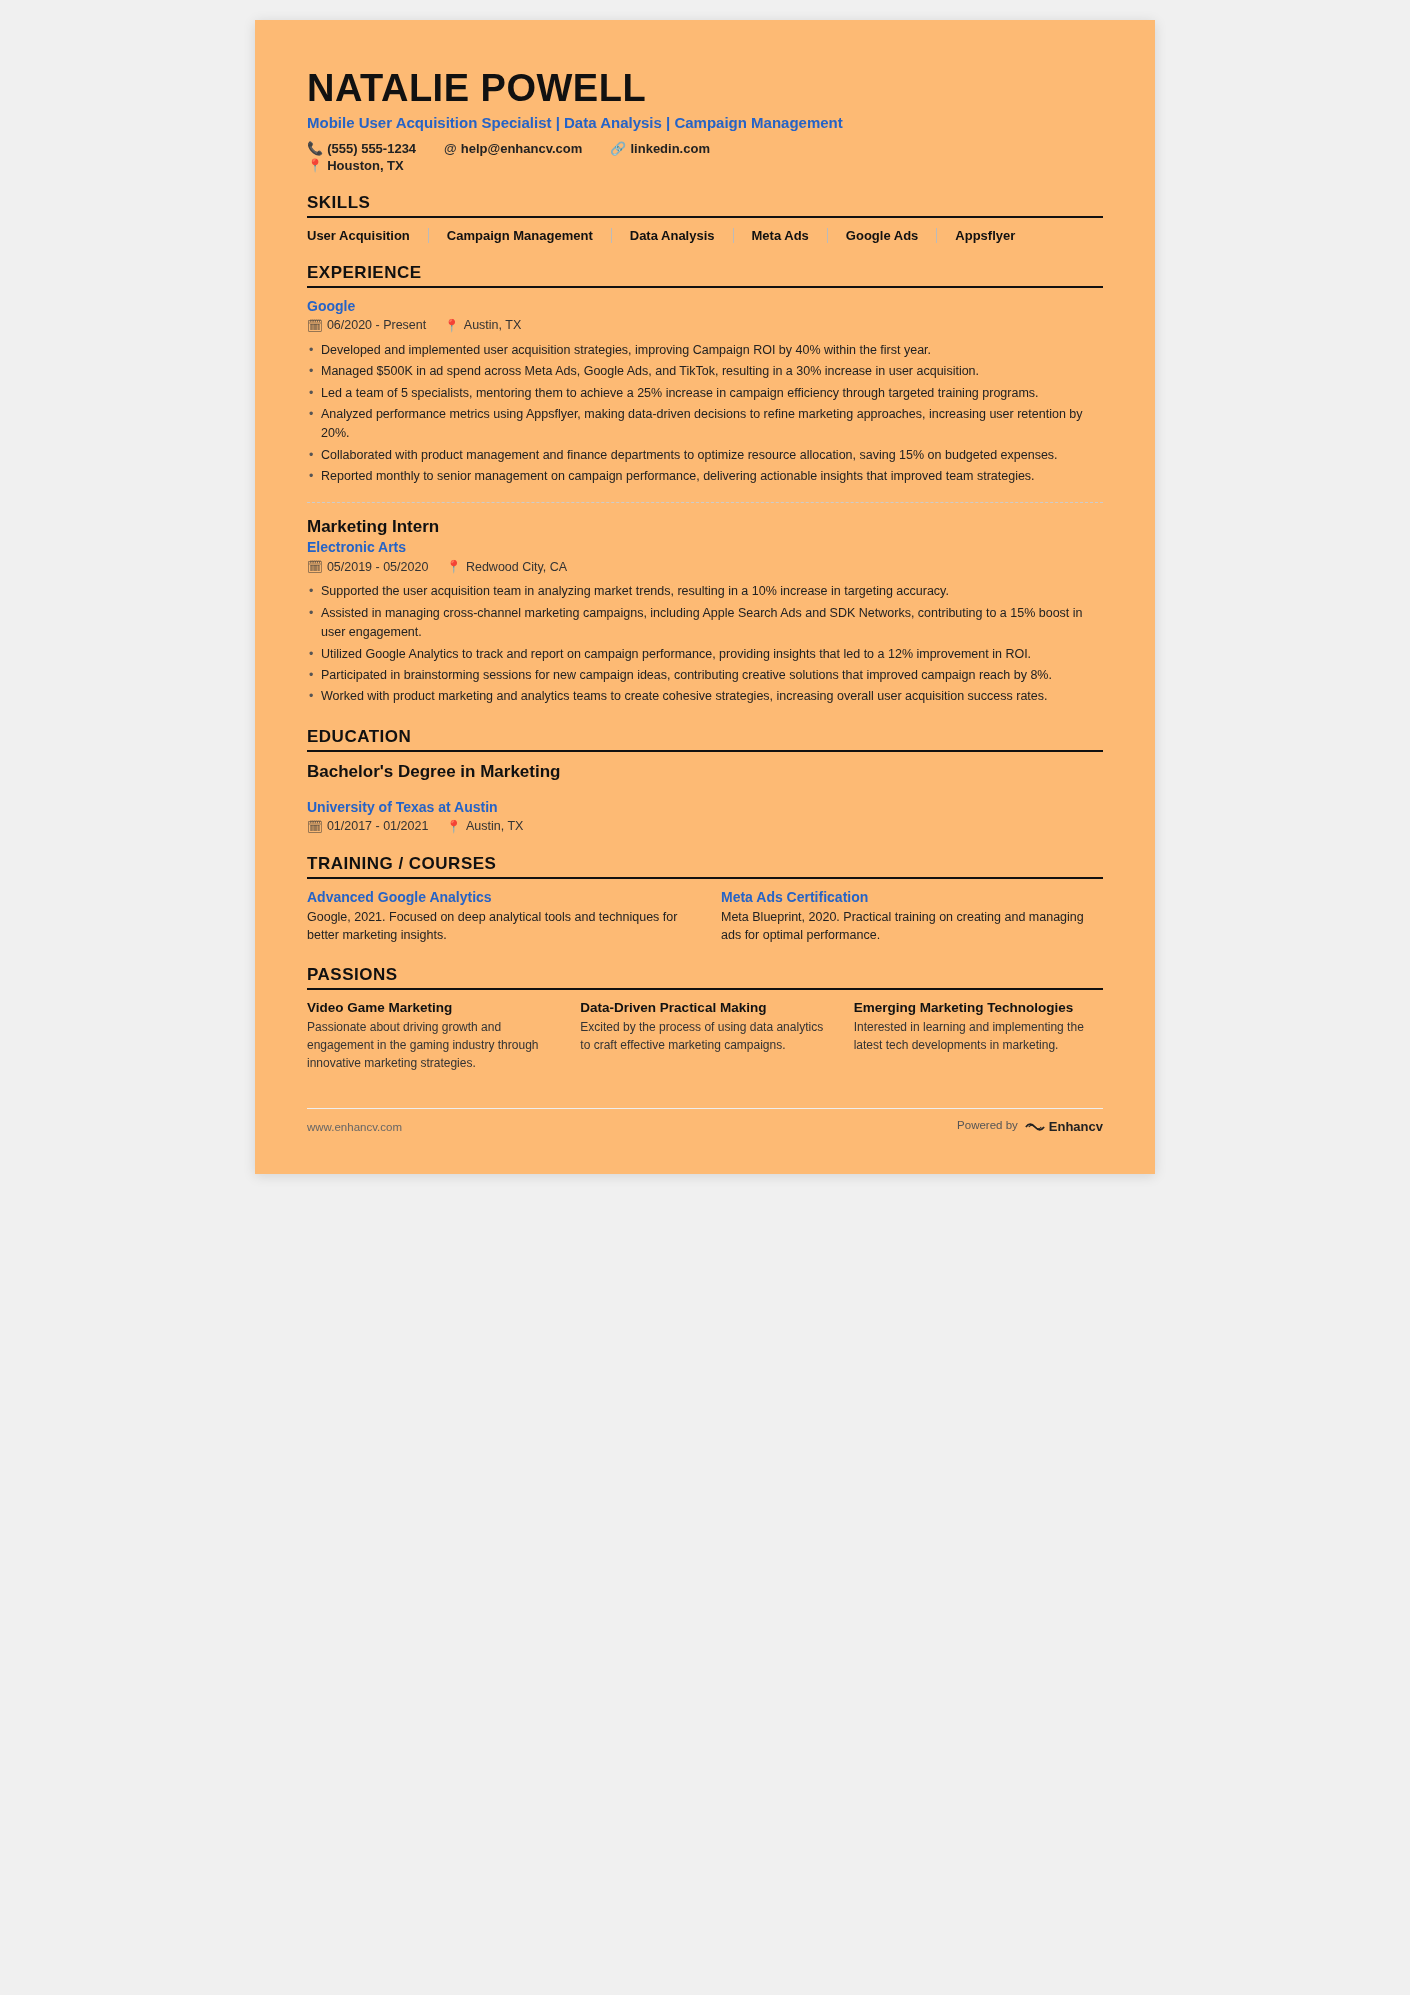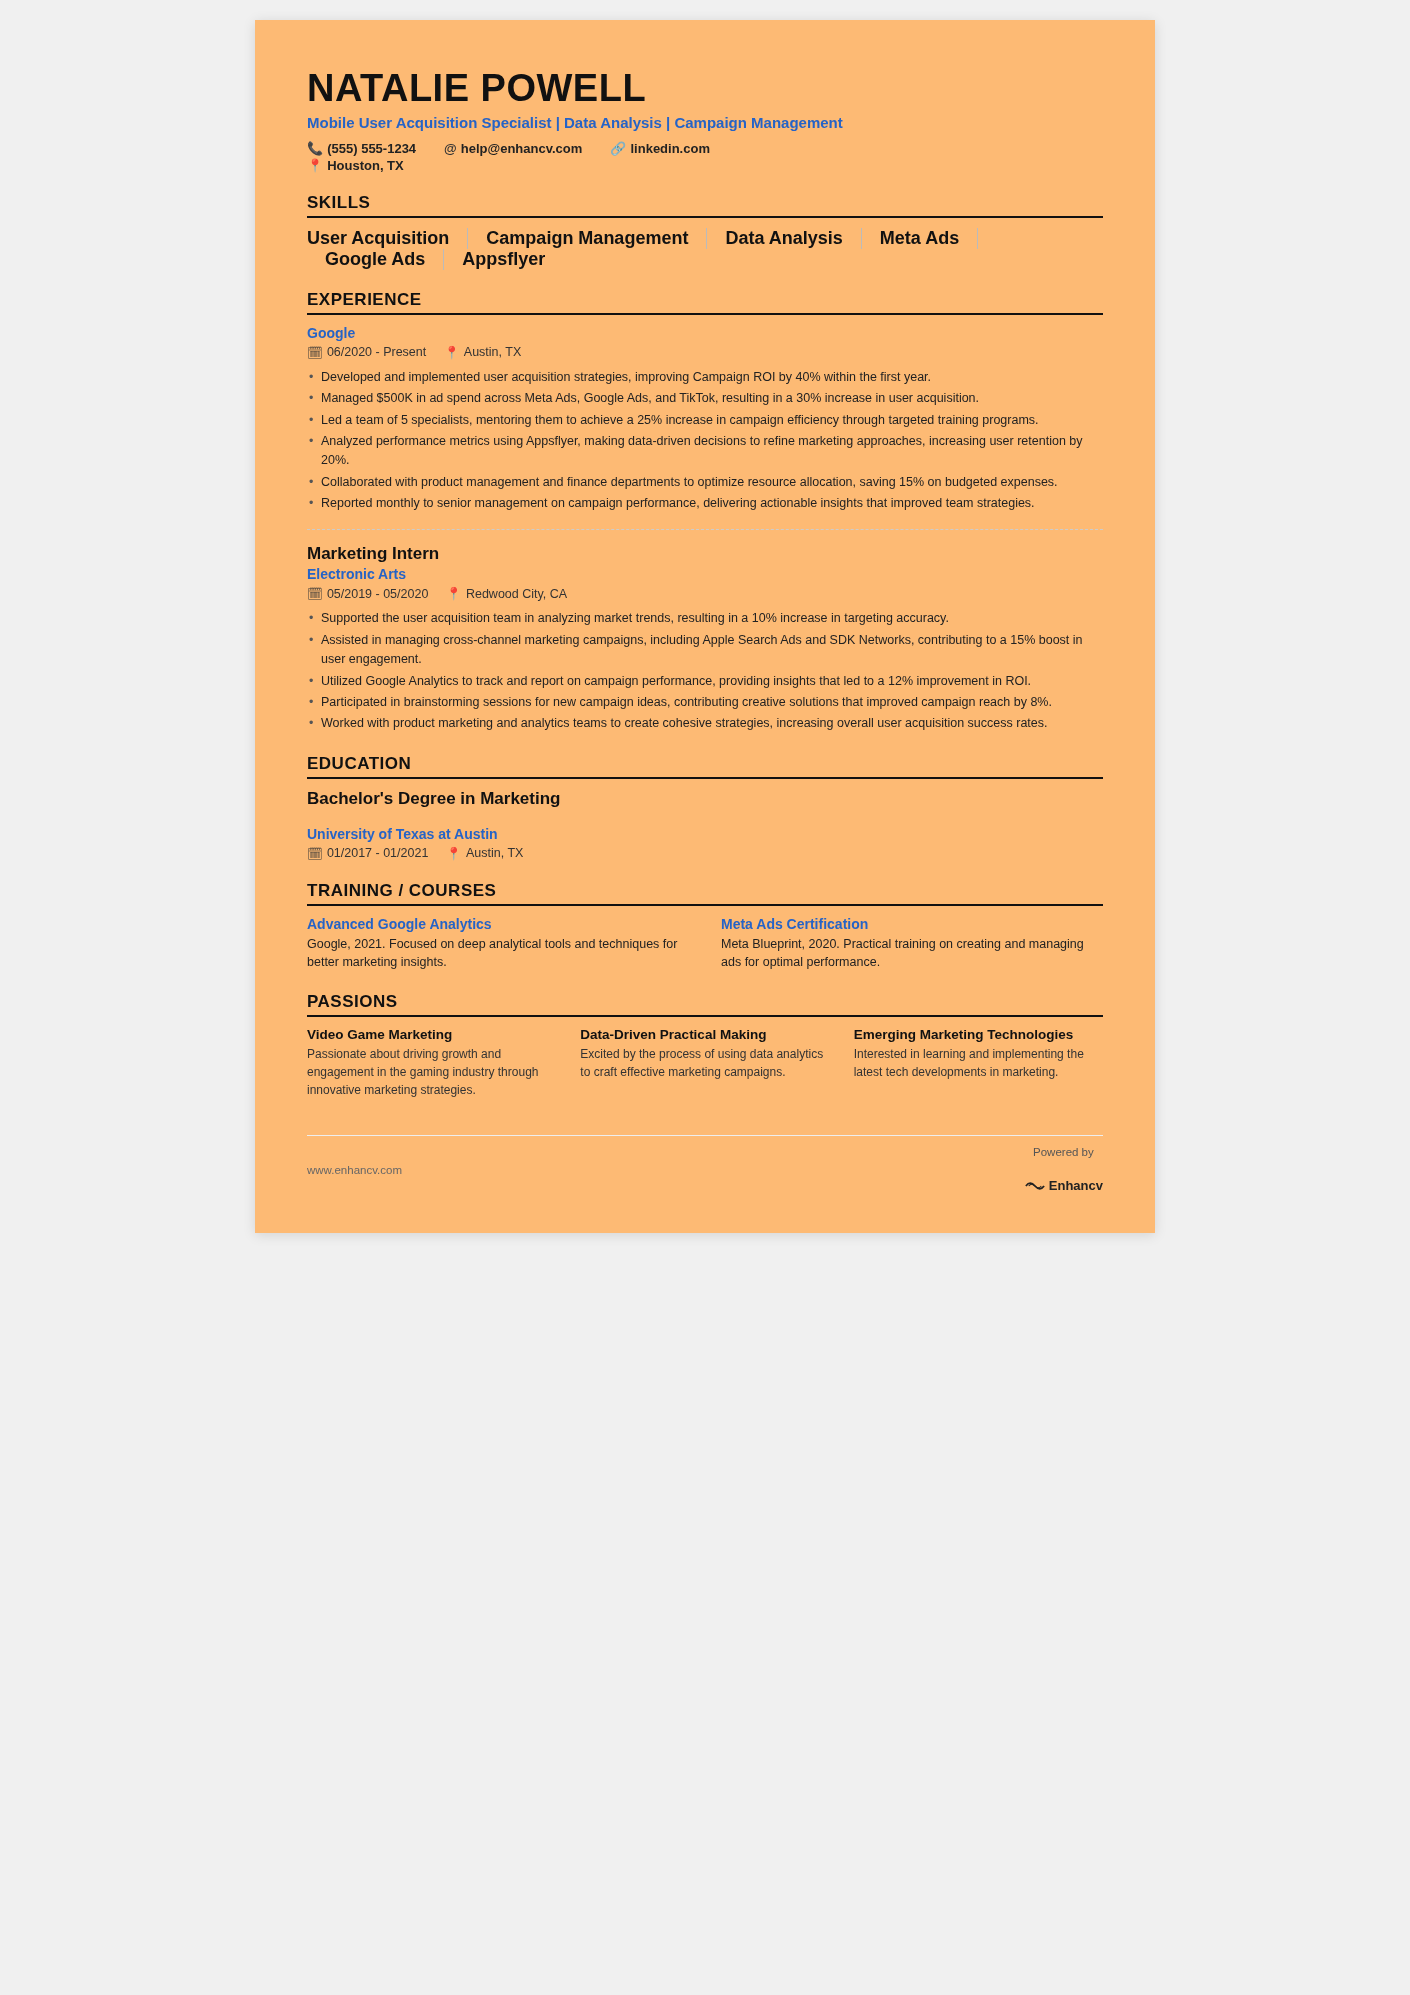--- a/index.html
+++ b/index.html
@@ -65,21 +65,21 @@
       font-size: 13px;
       color: #222;
       line-height: 1.55;
     }
     .skills-row {
       display: flex;
       flex-wrap: wrap;
       gap: 0;
     }
     .skill-item {
-      font-size: 18px;
+      font-size: 13px;
       font-weight: 600;
       color: #111;
       border-right: 1.5px solid #bbb;
       padding: 0 18px;
     }
     .skill-item:first-child { padding-left: 0; }
     .skill-item:last-child { border-right: none; }
     .exp-job-title {
       font-size: 17px;
       font-weight: 700;
@@ -188,25 +188,23 @@
       display: flex;
       justify-content: space-between;
       align-items: center;
       font-size: 11.5px;
       color: #666;
       border-top: 1px solid #eee;
       padding-top: 10px;
     }
     .footer-right {
       display: flex;
-      align-items: center;
-      gap: 20px;
+      gap: 6px;
       font-size: 11.5px;
       color: #555;
-      flex-direction: column;
     }
     .enhancv-logo {
       display: flex;
       align-items: center;
       gap: 3px;
       font-weight: 700;
       color: #222;
       font-size: 13px;
     }
     .logo-icon {

